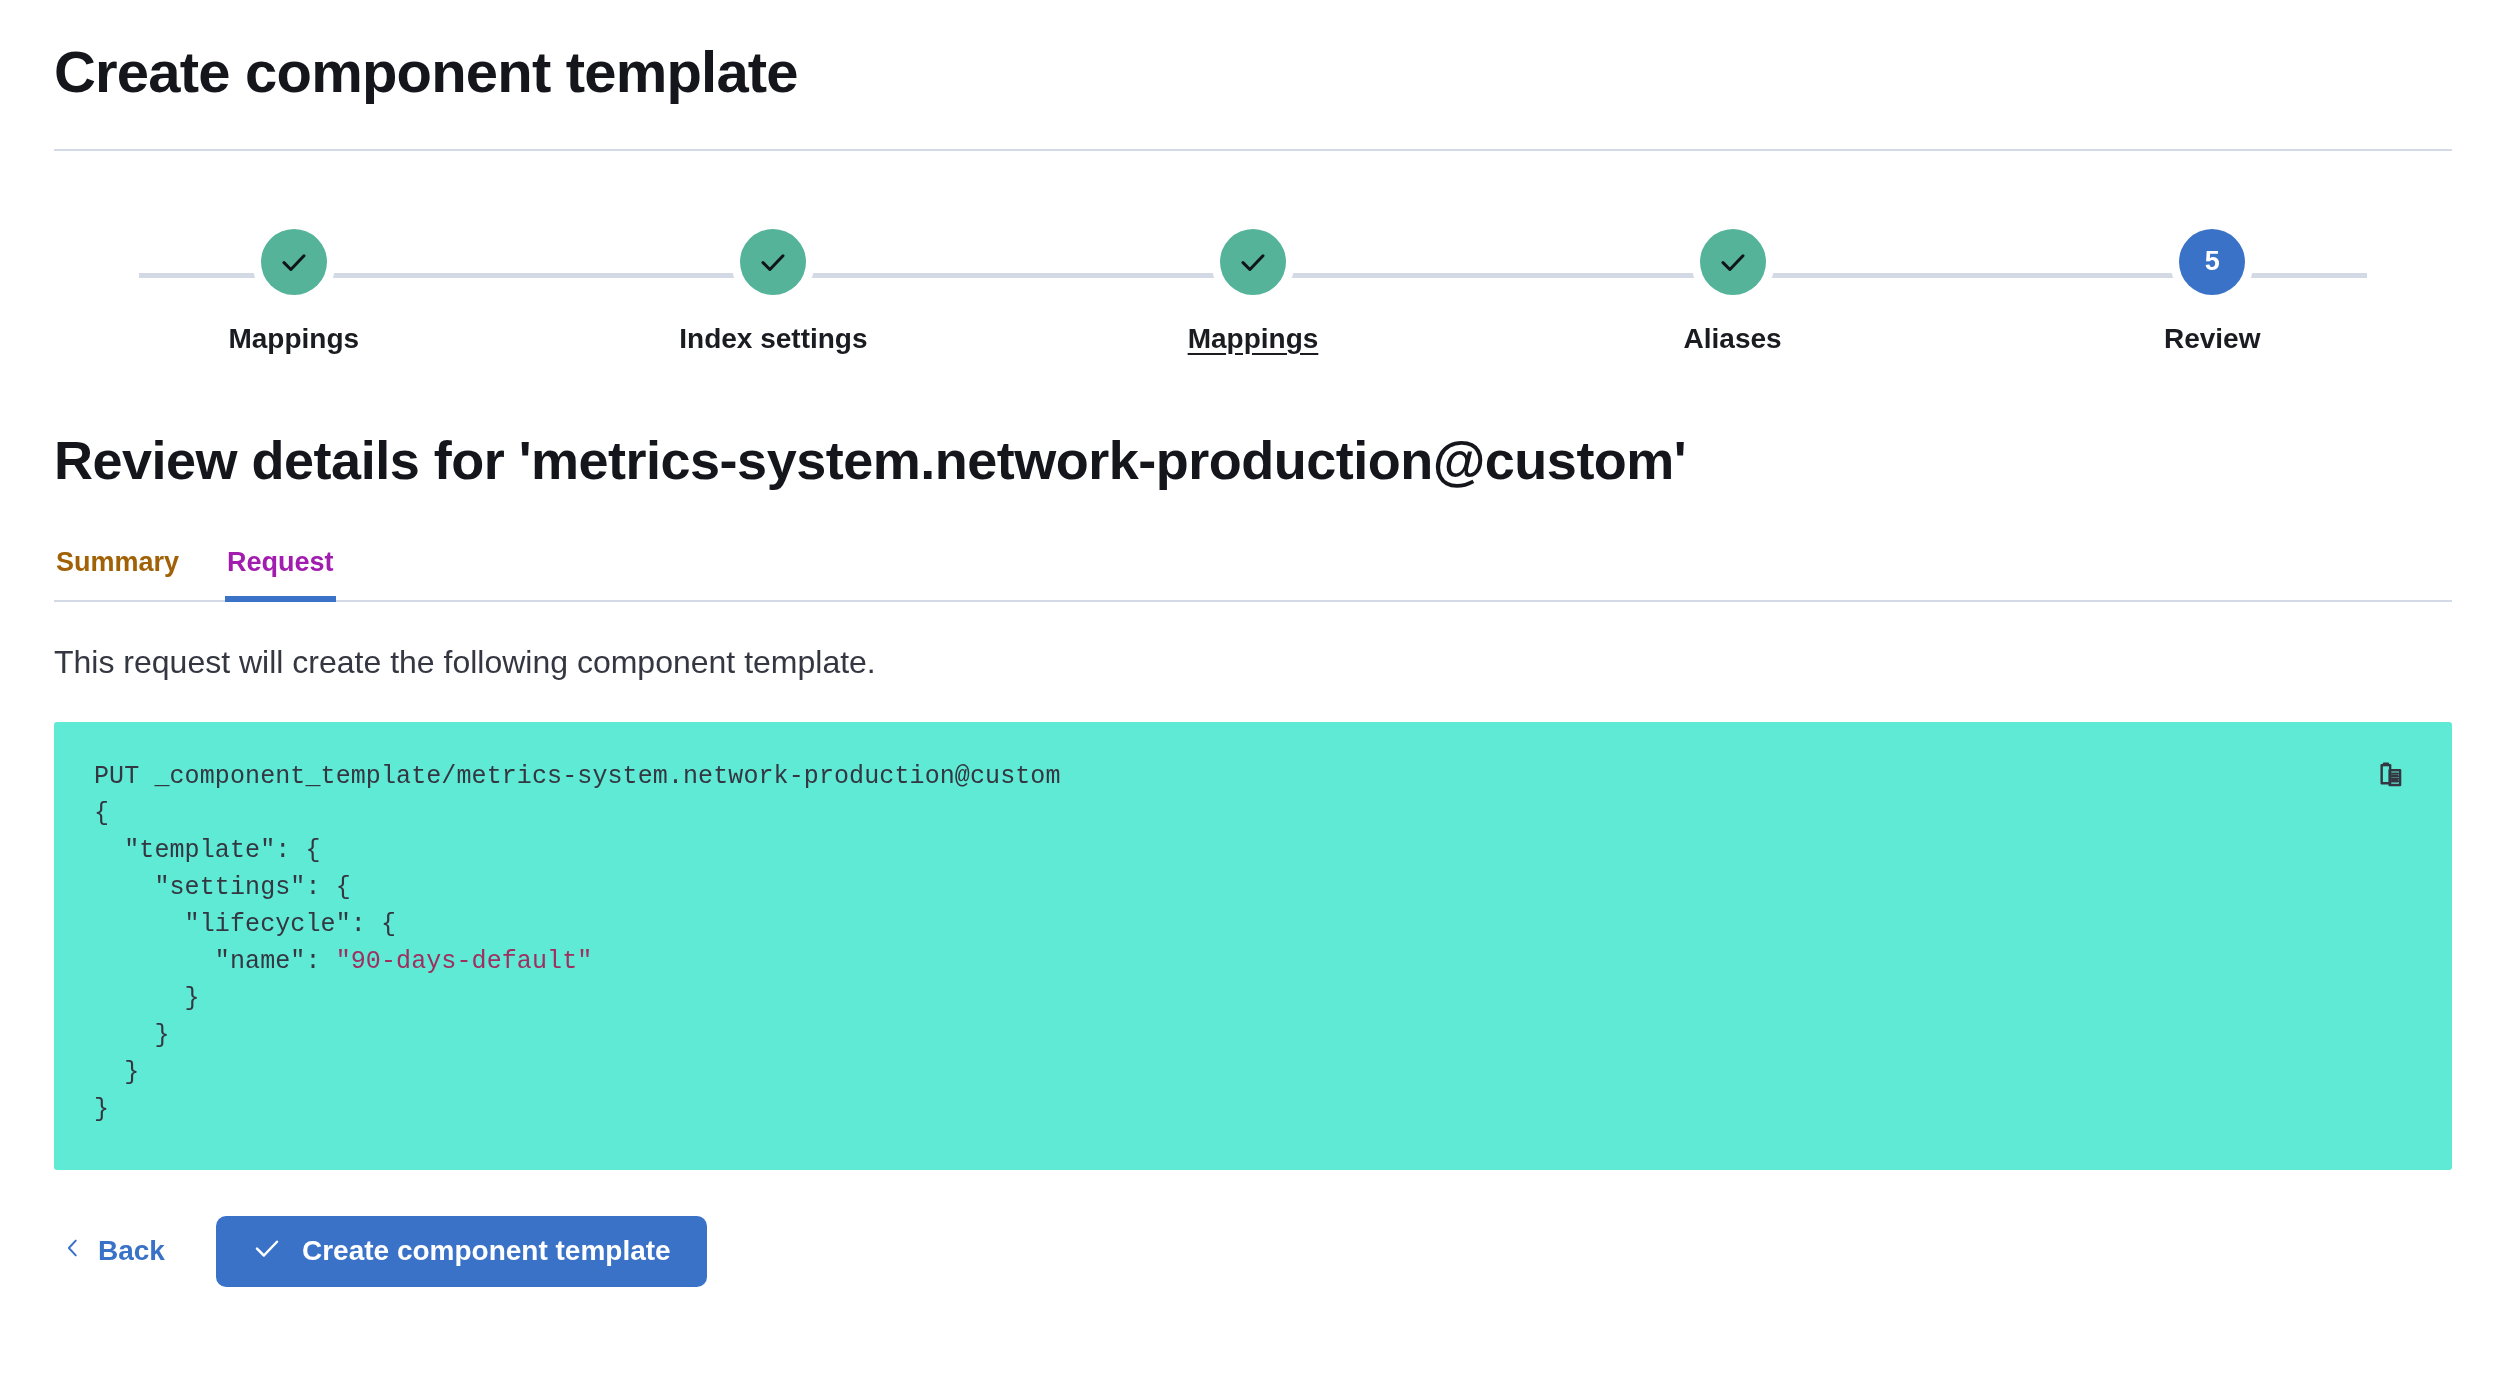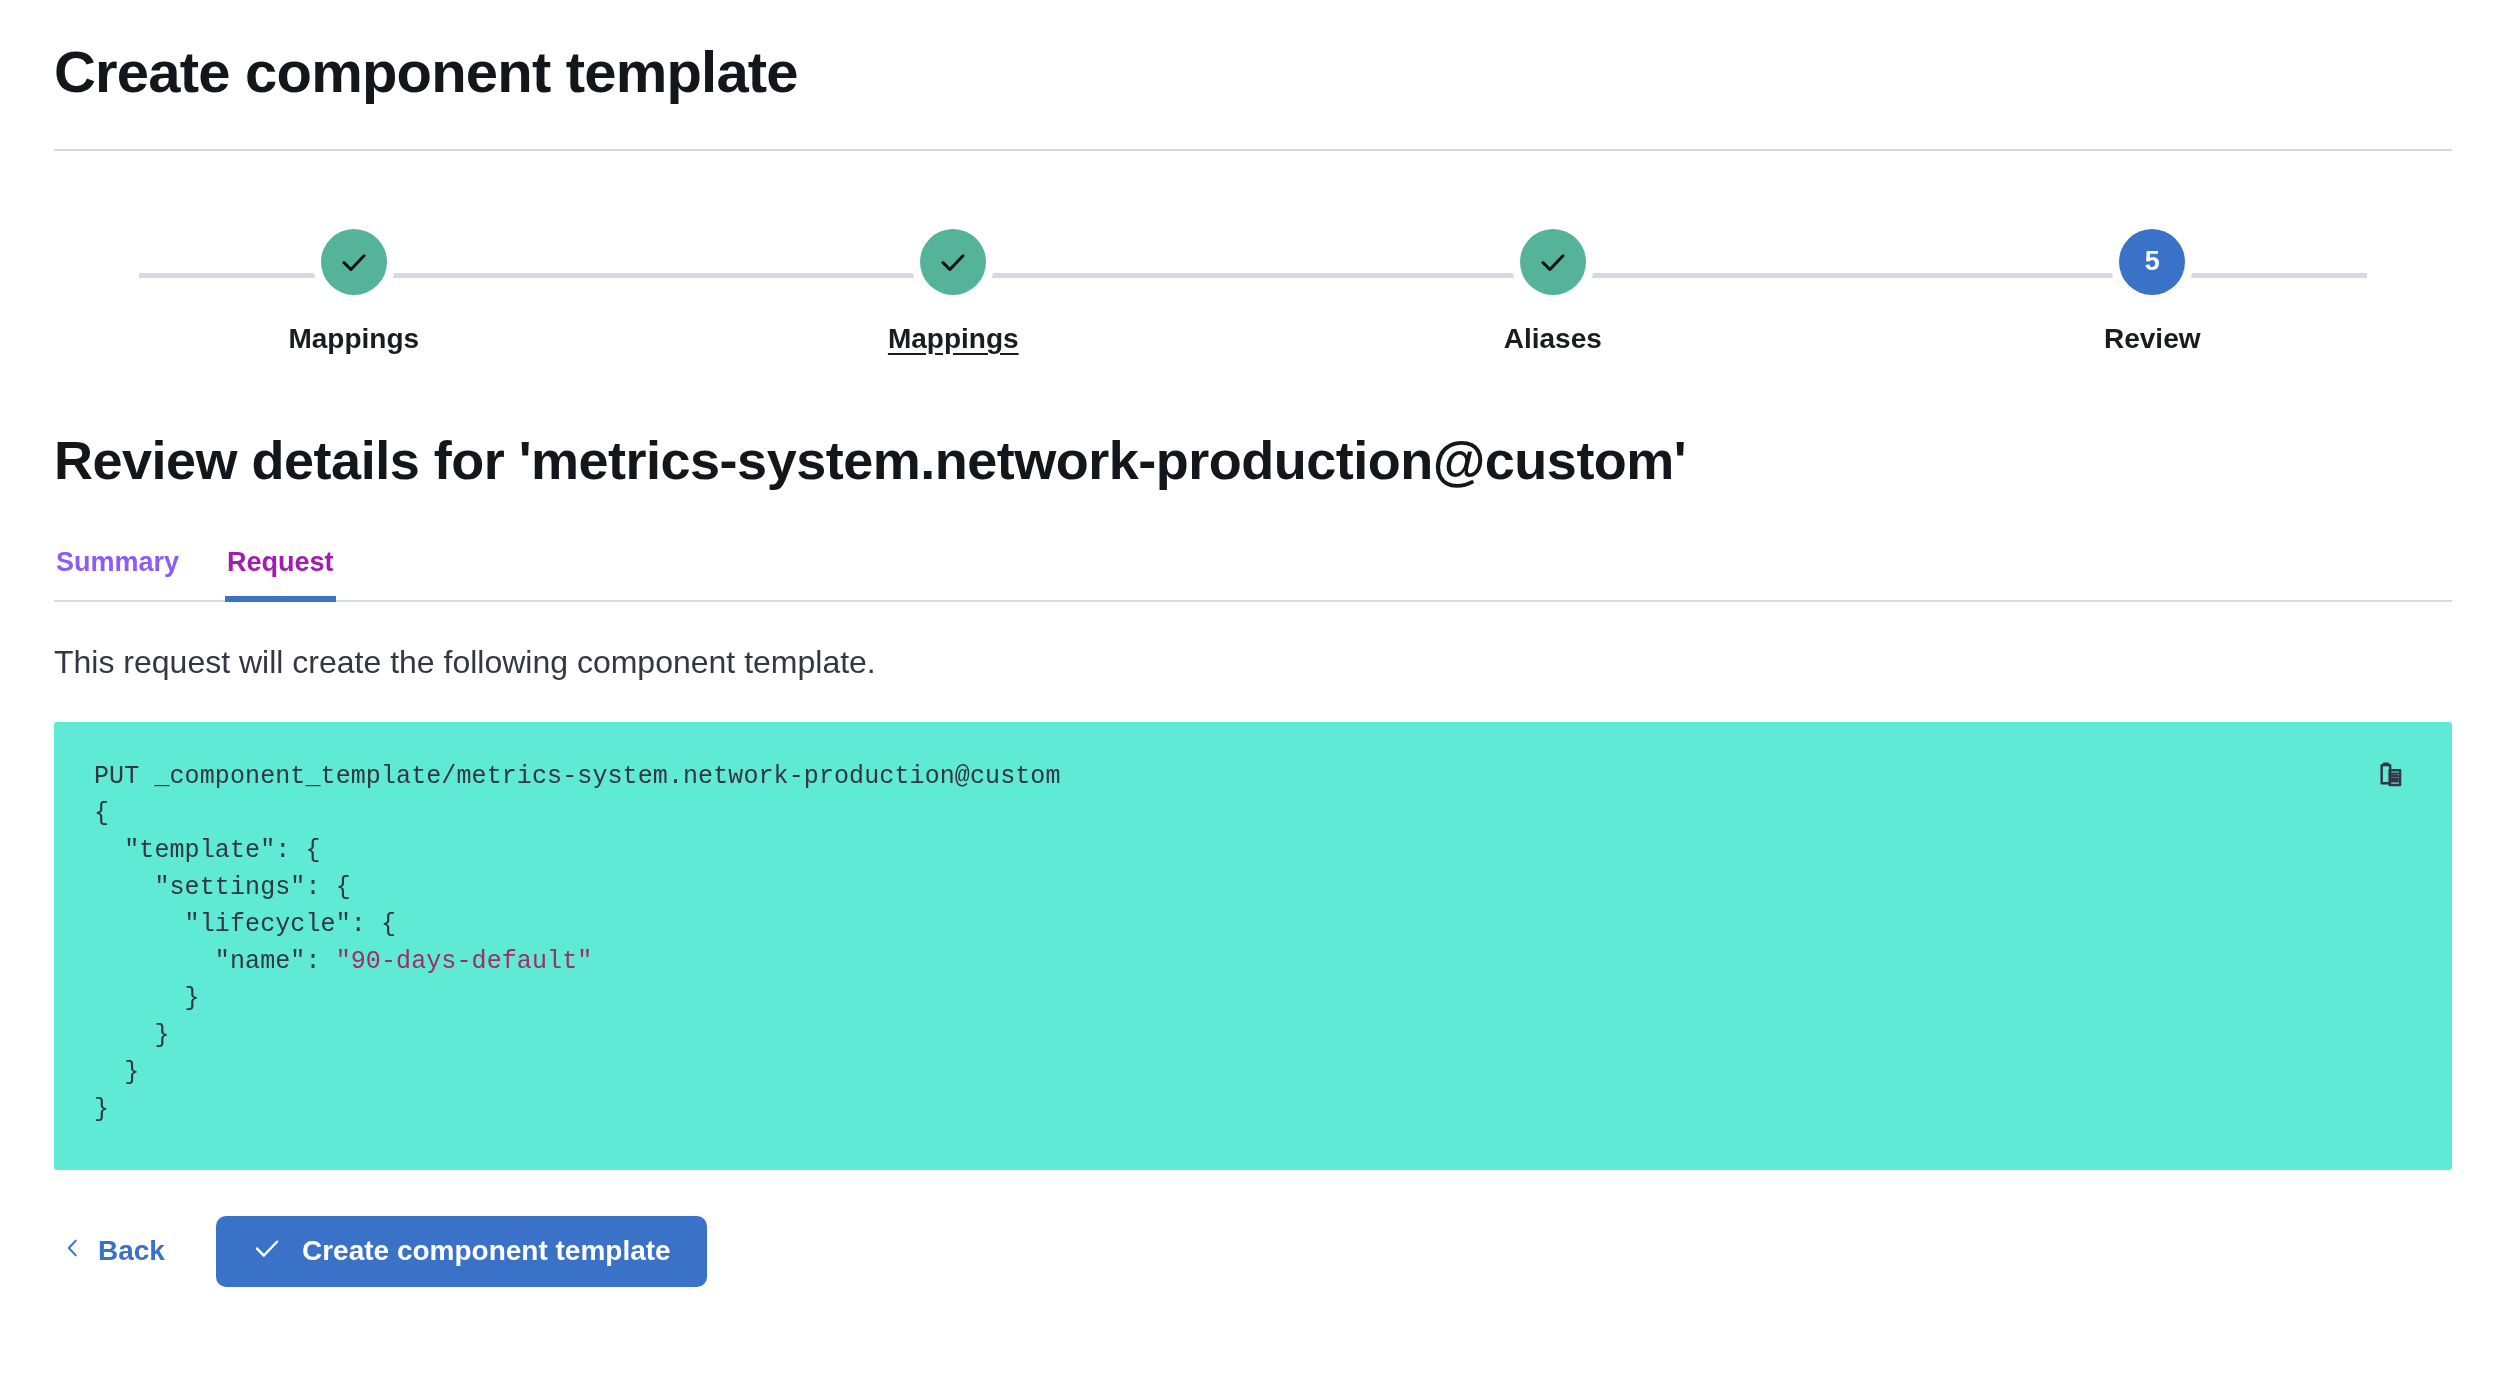--- a/index.html
+++ b/index.html
@@ -104,21 +104,21 @@
     margin-top: 52px;
     display: flex;
     gap: 44px;
     border-bottom: 2px solid #d3dae6;
   }
   .tab {
     position: relative;
     padding: 4px 2px 22px 2px;
     font-size: 27px;
     font-weight: 700;
-    color: #8b5cf6;
+    color: #a16207;
     background: none;
     border: none;
     cursor: pointer;
     font-family: "Liberation Sans", sans-serif;
   }
   .tab.active { color: #a21caf; }
   .tab.active::after {
     content: "";
     position: absolute;
     left: 0; right: 0; bottom: -2px;
@@ -218,20 +218,30 @@
         <div class="step-circle complete">
           <span>
             <svg width="30" height="30" viewBox="0 0 24 24" fill="none" stroke="#111318" stroke-width="2.4" stroke-linecap="round" stroke-linejoin="round">
                 <polyline points="4 12.5 9.5 18 20 7"></polyline>
               </svg>
           </span>
         </div>
         <div class="step-label">Mappings</div>
       </div>
 
+      <div class="step">
+        <div class="step-circle complete">
+          <span>
+            <svg width="30" height="30" viewBox="0 0 24 24" fill="none" stroke="#111318" stroke-width="2.4" stroke-linecap="round" stroke-linejoin="round">
+                <polyline points="4 12.5 9.5 18 20 7"></polyline>
+              </svg>
+          </span>
+        </div>
+        <div class="step-label">Index settings</div>
+      </div>
 
       <div class="step">
         <div class="step-circle complete">
           <span>
             <svg width="30" height="30" viewBox="0 0 24 24" fill="none" stroke="#111318" stroke-width="2.4" stroke-linecap="round" stroke-linejoin="round">
                 <polyline points="4 12.5 9.5 18 20 7"></polyline>
               </svg>
           </span>
         </div>
         <div class="step-label hovered">Mappings</div>

